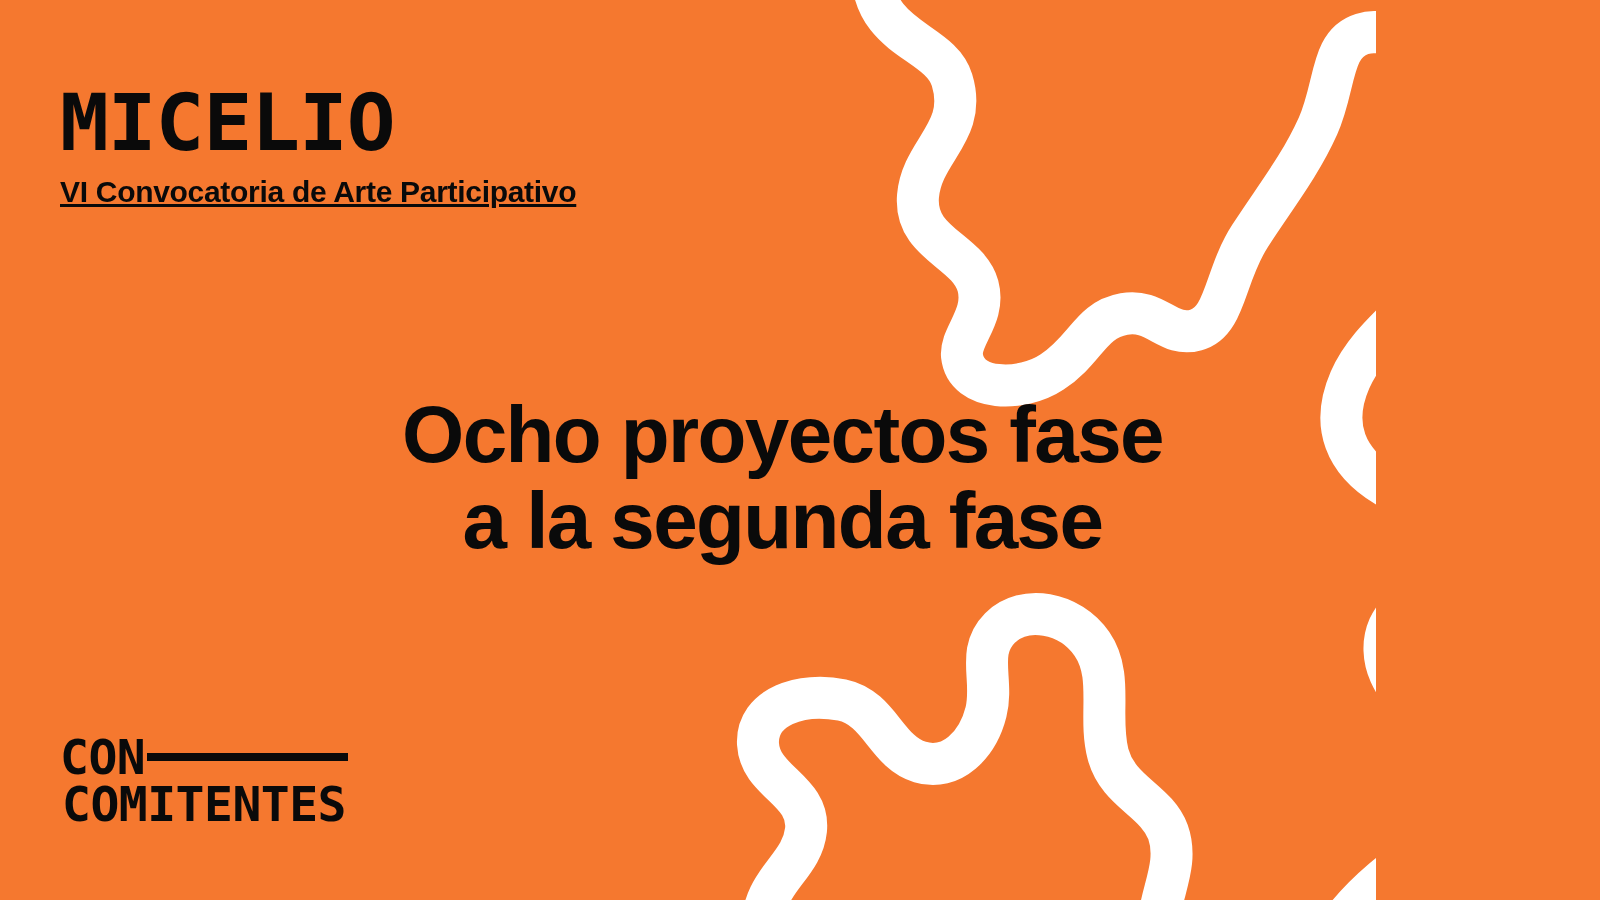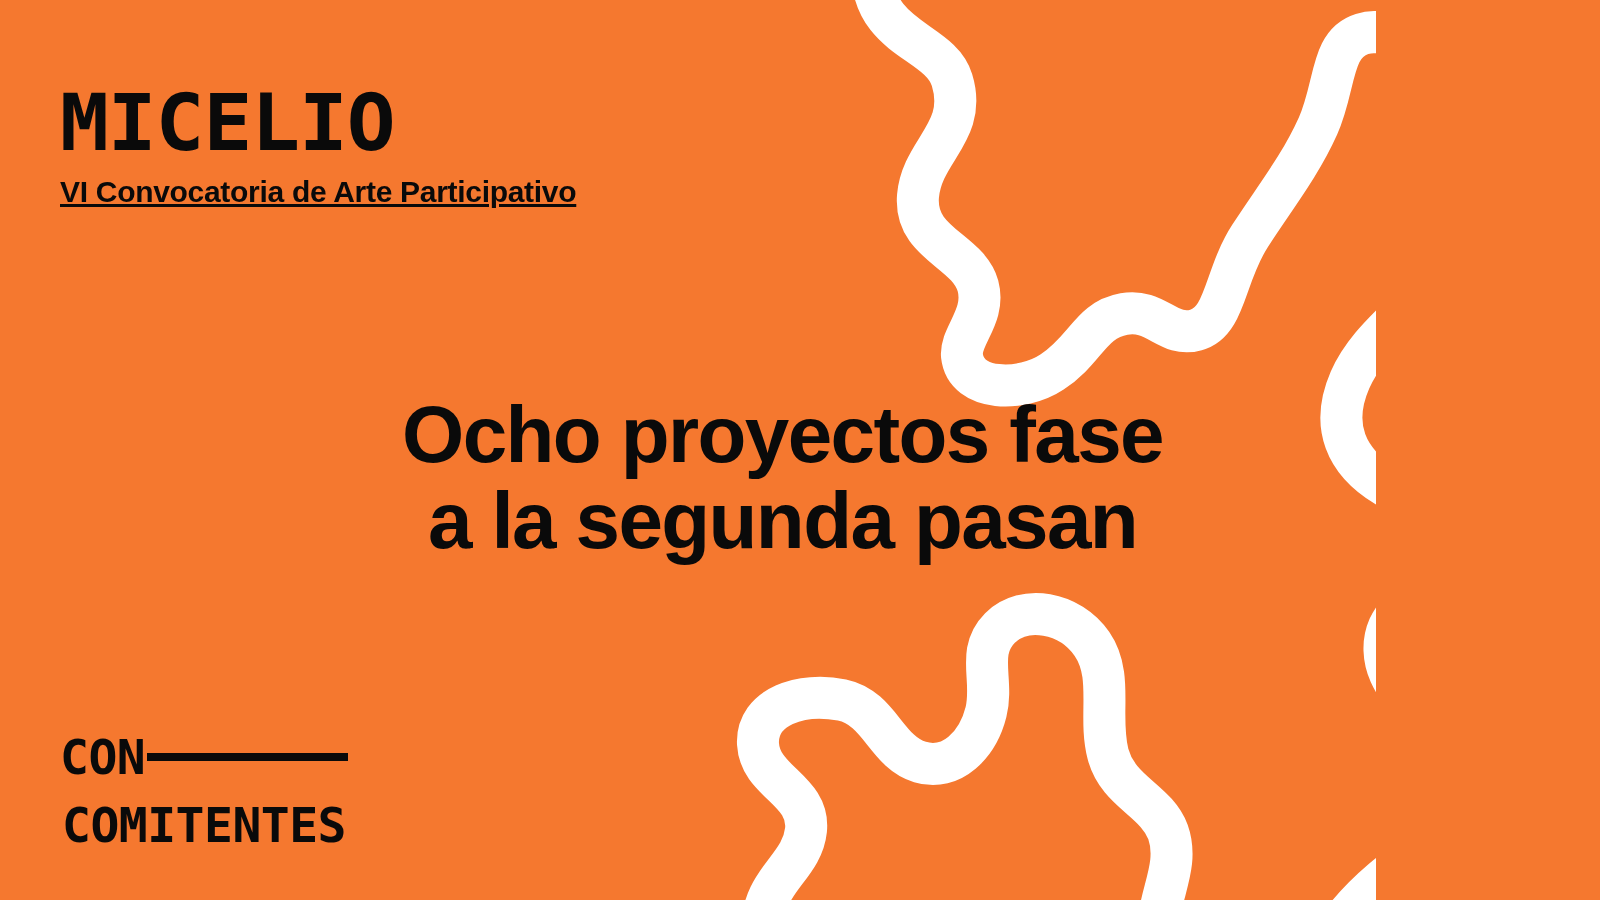--- a/index.html
+++ b/index.html
@@ -109,21 +109,21 @@
   }
 
   .logo-rule {
     flex:1 1 auto;
     height:8px;
     background:#0A0A0A;
     margin-left:2px;
   }
 
   .logo-row-bottom {
-    margin-top:21px;
+    margin-top:0;
     font-size:48px;
     line-height:1;
     letter-spacing:-0.5px;
     white-space:nowrap;
   }
 
   .logo-block { width:288px; }
 </style>
 </head>
 <body>
@@ -181,21 +181,21 @@
     </g>
   </svg>
 
   <div class="brand-block">
     <div class="wordmark">MICELIO</div>
     <div class="tagline">VI Convocatoria de Arte Participativo</div>
   </div>
 
   <div class="headline">
     <span class="hl-line">Ocho proyectos fase</span>
-    <span class="hl-line">a la segunda pasan</span>
+    <span class="hl-line">a la segunda fase</span>
   </div>
 
   <div class="logo-block">
     <div class="logo-row-top">
       <span class="logo-con">CON</span>
       <span class="logo-rule"></span>
     </div>
     <div class="logo-row-bottom">COMITENTES</div>
   </div>
 

